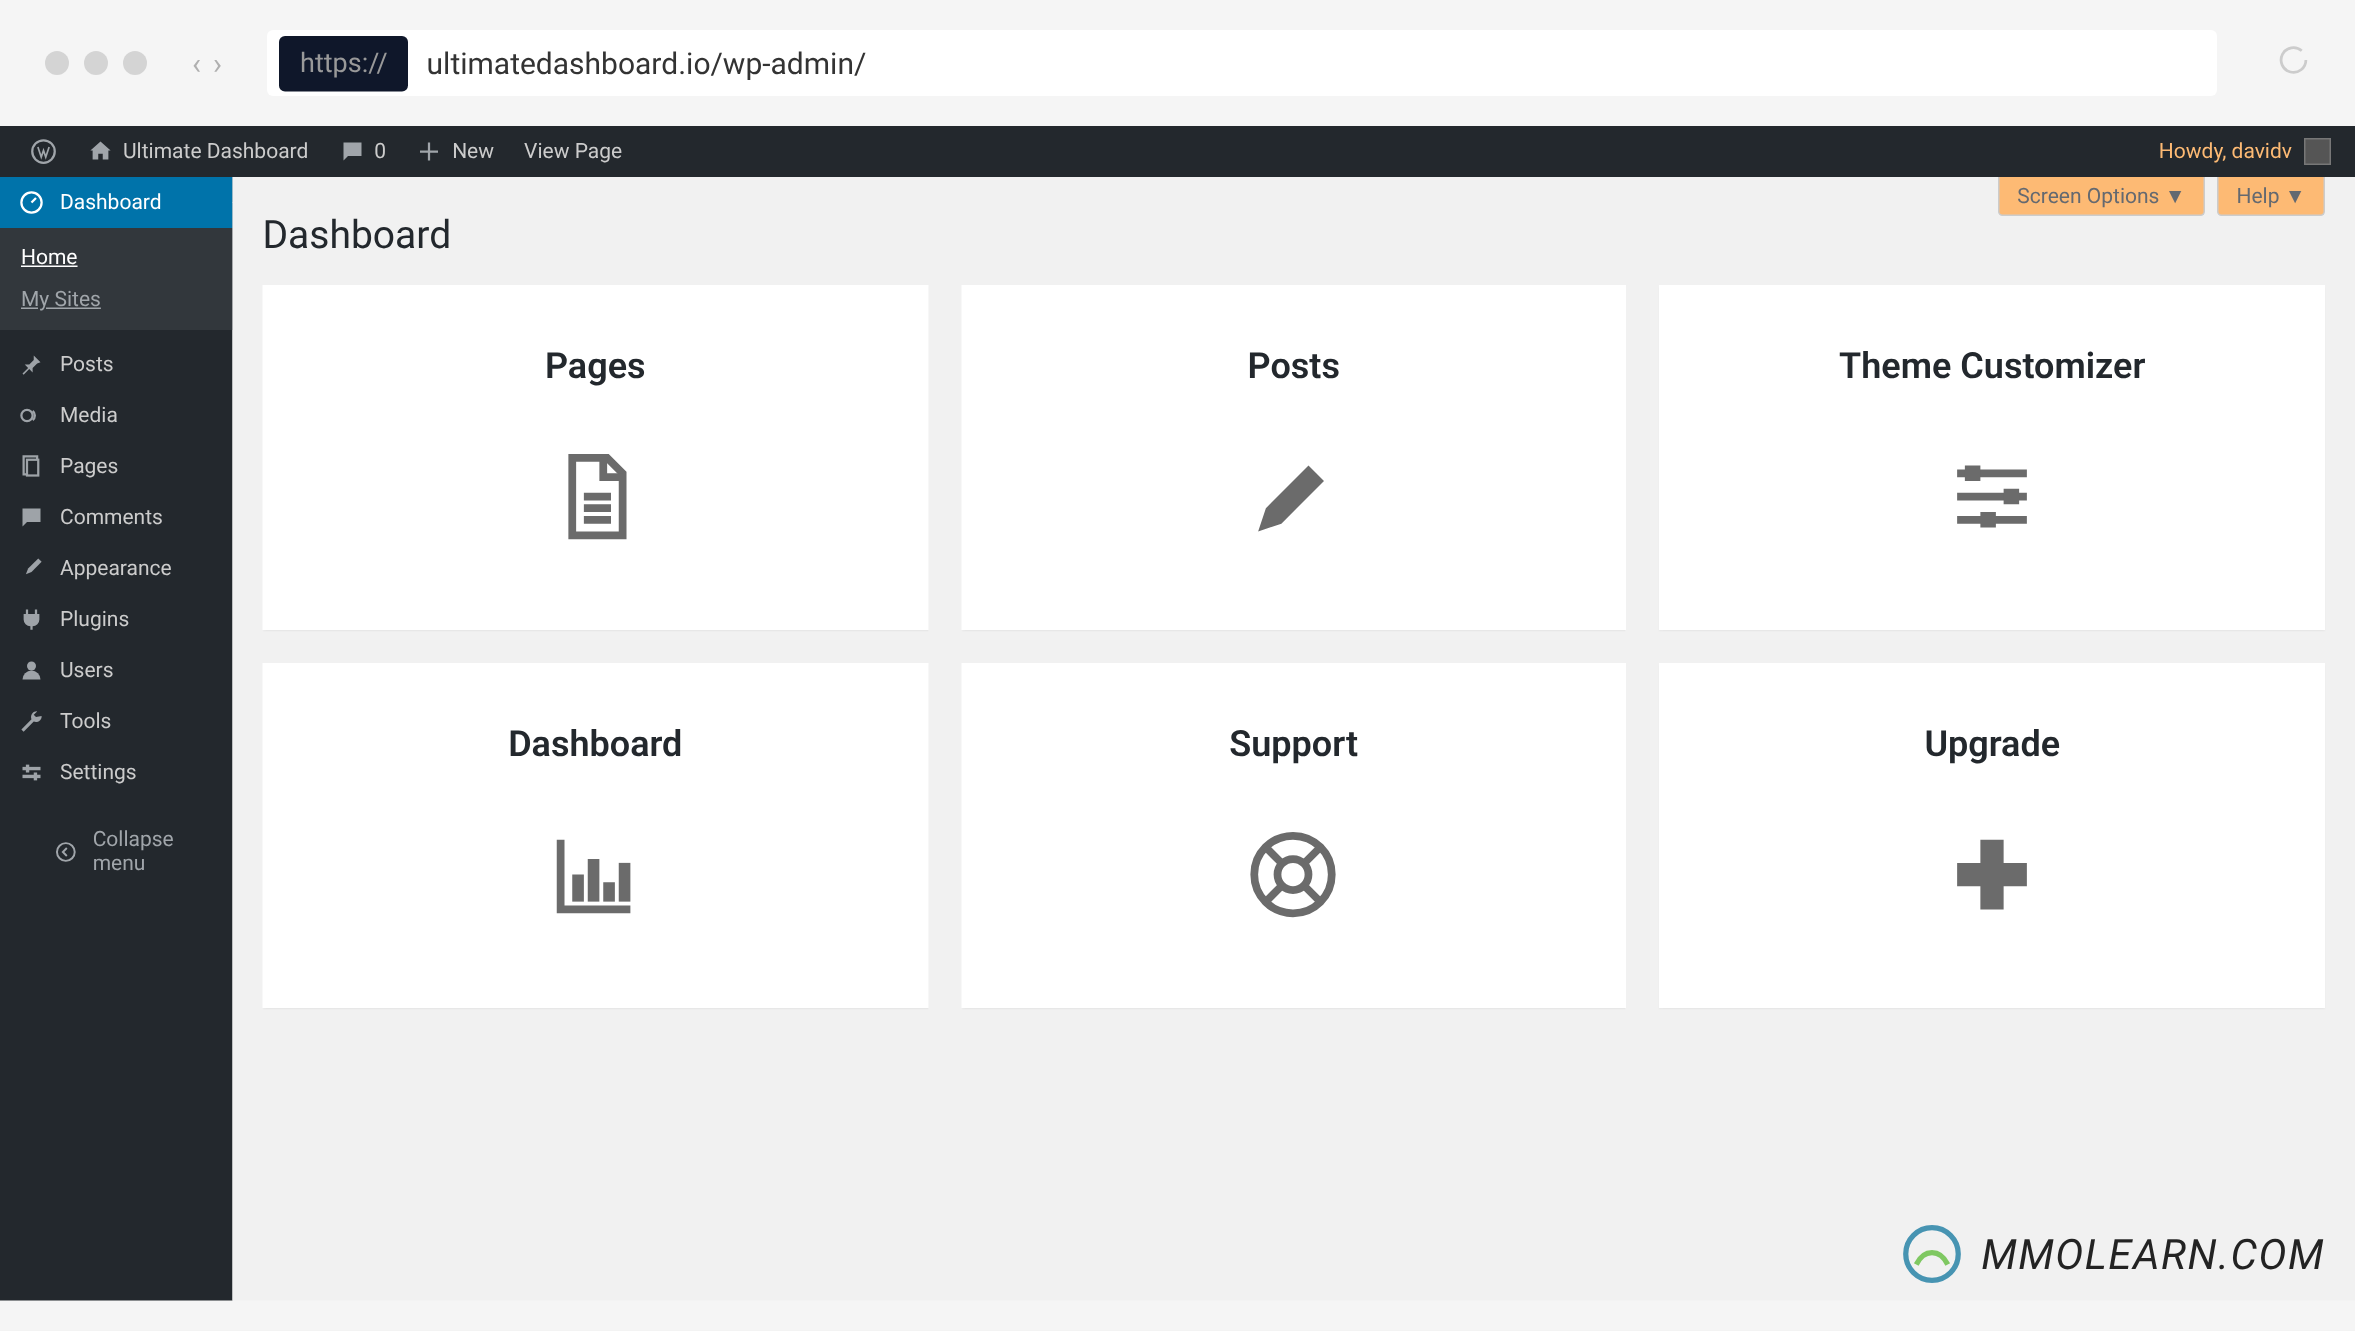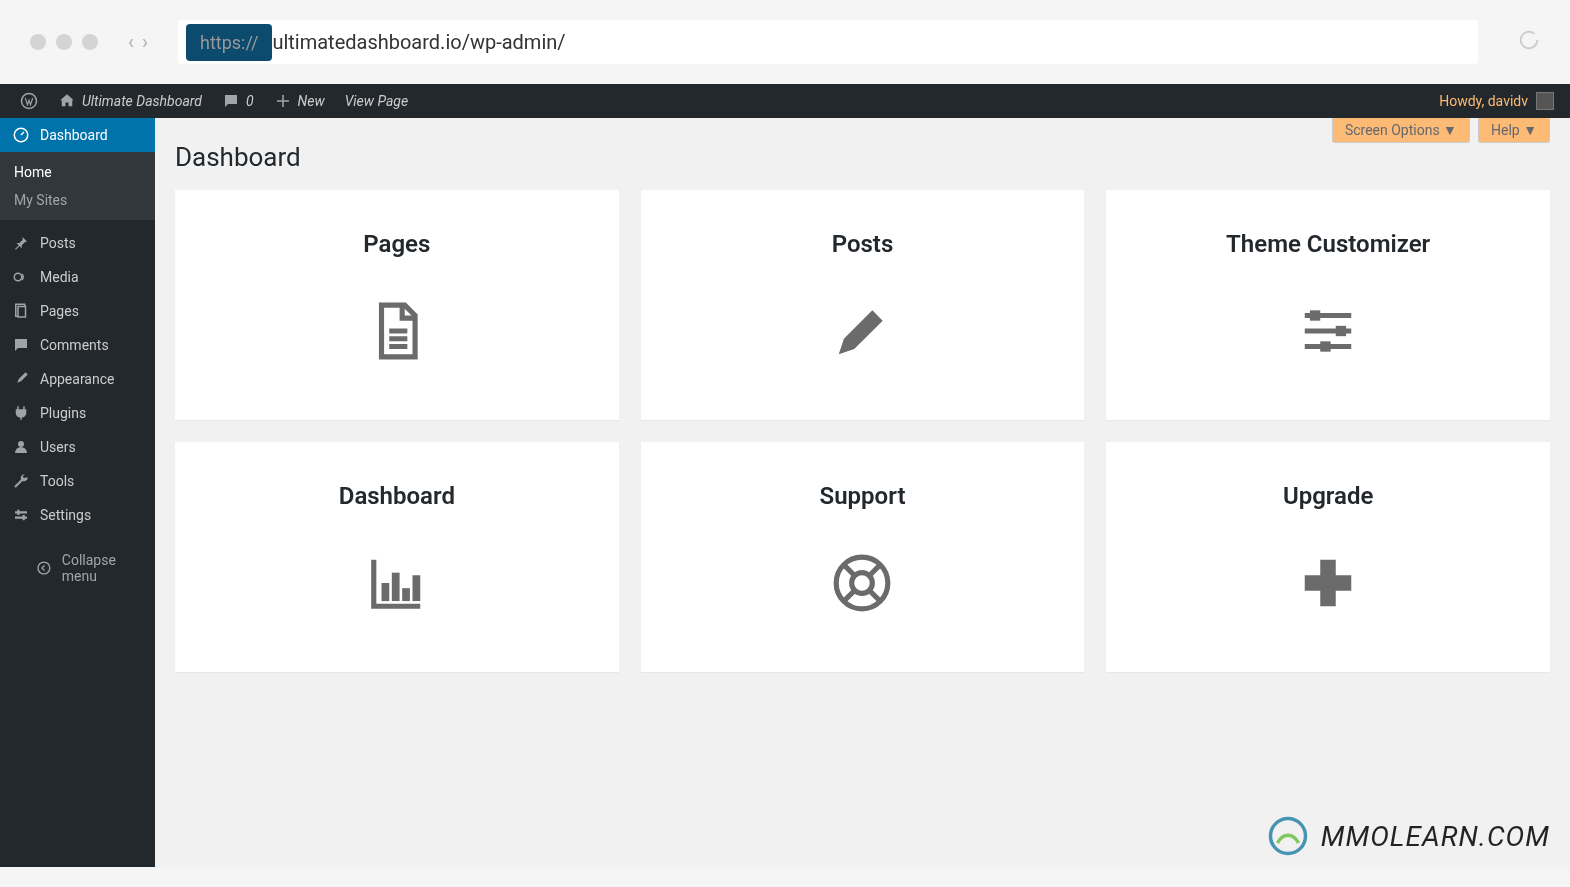--- a/index.html
+++ b/index.html
@@ -4,44 +4,44 @@
 <style>
 * { margin: 0; padding: 0; box-sizing: border-box; font-family: -apple-system, BlinkMacSystemFont, "Segoe UI", Roboto, sans-serif; }
 body { background: #f5f5f5; width: 1570px; height: 887px; overflow: hidden; }
 
 
 .browser-chrome { background: #f5f5f5; padding: 20px 30px; display: flex; align-items: center; gap: 20px; }
 .traffic-lights { display: flex; gap: 10px; }
 .traffic-light { width: 16px; height: 16px; border-radius: 50%; background: #d4d4d4; }
 .nav-arrows { display: flex; gap: 8px; color: #b0b0b0; font-size: 20px; padding: 0 10px; }
 .url-bar { flex: 1; background: #fff; border-radius: 4px; display: flex; align-items: center; height: 44px; padding: 0 8px; }
-.url-protocol { background: #0c4a6e; padding: 8px 14px; border-radius: 4px; color: #999; font-size: 18px; }
+.url-protocol { background: #0f172a; padding: 8px 14px; border-radius: 4px; color: #999; font-size: 18px; margin-right: 12px; }
 .url-text { color: #333; font-size: 20px; }
 .reload-icon { margin-left: 20px; color: #ccc; }
 
 
 .wp-admin-bar { background: #23282d; color: #ccc; height: 34px; display: flex; align-items: center; padding: 0 10px; font-size: 14px; justify-content: space-between; }
 .wp-admin-left { display: flex; align-items: center; gap: 0; }
-.wp-admin-item { display: flex; align-items: center; gap: 6px; padding: 0 10px; color: #ccc; cursor: pointer; height: 22px; font-style: italic; }
+.wp-admin-item { display: flex; align-items: center; gap: 6px; padding: 0 10px; color: #ccc; cursor: pointer; height: 22px; }
 .wp-admin-item svg { fill: #a0a5aa; width: 18px; height: 18px; }
 .wp-admin-right { display: flex; align-items: center; gap: 8px; color: #fdba74; padding-right: 6px; }
 .avatar { width: 18px; height: 18px; background: #555; border: 1px solid #777; }
 
 
 .wp-body { display: flex; height: calc(887px - 104px - 34px); }
 
 
 .sidebar { width: 155px; background: #23282d; color: #ccc; font-size: 14px; }
 .sidebar-item { display: flex; align-items: center; gap: 10px; padding: 8px 12px; cursor: pointer; color: #ccc; position: relative; }
 .sidebar-item svg { width: 18px; height: 18px; fill: #9ea3a8; flex-shrink: 0; }
 .sidebar-item.active { background: #0073aa; color: #fff; }
 .sidebar-item.active svg { fill: #fff; }
 .sidebar-item.active::after { content: ''; position: absolute; right: -8px; top: 50%; margin-top: -8px; border: 8px solid transparent; border-right-color: #f1f1f1; }
 .sidebar-sub { background: #32373c; padding: 6px 0; }
-.sidebar-sub-item { padding: 6px 14px; color: #fff; cursor: pointer; font-size: 14px; }
+.sidebar-sub-item { padding: 6px 14px; color: #fff; cursor: pointer; font-size: 14px; text-decoration: underline; }
 .sidebar-sub-item.dim { color: #a0a5aa; }
 .sidebar-sep { height: 6px; }
 .sidebar-collapse { display: flex; align-items: center; gap: 10px; padding: 10px 12px; color: #a0a5aa; cursor: pointer; margin-top: 10px; margin-left: 24px; }
 .sidebar-collapse svg { width: 18px; height: 18px; fill: #a0a5aa; }
 
 
 .main { flex: 1; background: #f1f1f1; padding: 10px 20px; position: relative; }
 .top-tabs { position: absolute; right: 20px; top: 0; display: flex; gap: 8px; }
 .top-tab { background: #fdba74; border: 1px solid #ccc; border-top: none; padding: 4px 12px; font-size: 14px; color: #646970; cursor: pointer; border-radius: 0 0 3px 3px; }
 .page-title { font-size: 26px; font-weight: 400; color: #23282d; padding: 14px 0 18px; }

